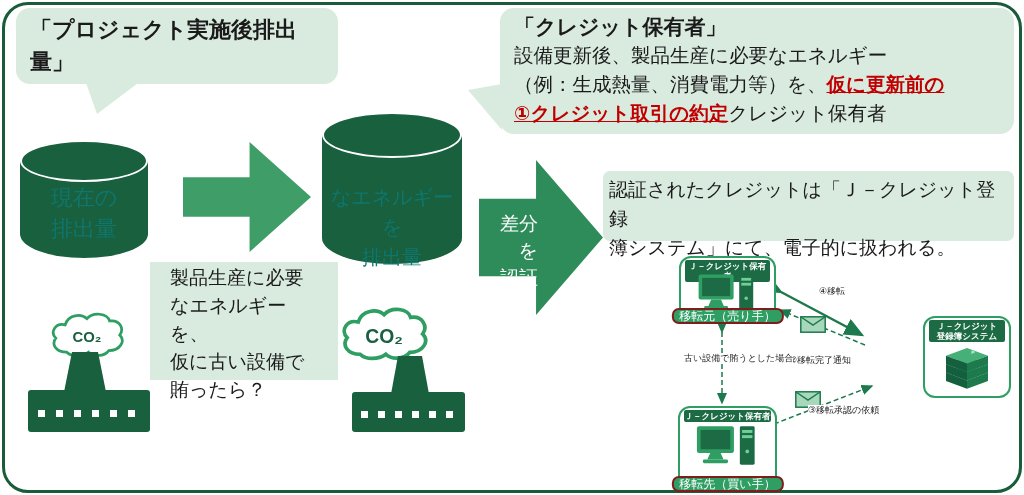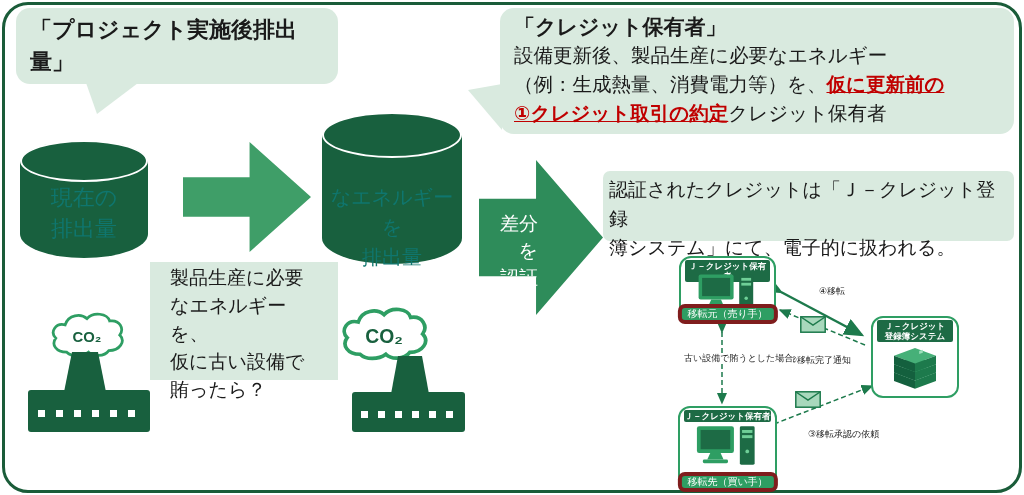--- a/index.html
+++ b/index.html
@@ -43,31 +43,31 @@
   #note-box{left:603px;top:171px;width:411px;height:70px;padding:4px 6px;font-size:19px;line-height:29px;white-space:pre-line;border-radius:7px;}
   
   #cloud-left{left:48px;top:310px;width:78px;height:50px;}
   #cloud-right{left:338px;top:304px;width:92px;height:60px;}
   #factory-left{left:28px;top:352px;width:122px;height:80px;}
   #factory-right{left:352px;top:356px;width:113px;height:76px;}
   
   .rbox{border:2px solid #2e9e63;border-radius:12px;background:#fff;box-sizing:border-box;}
   .rhead{position:absolute;top:2px;left:4px;right:4px;background:#1d6b45;color:#fff;font-weight:bold;
          font-size:8.5px;line-height:10px;text-align:center;border-radius:2px;padding:1px 0;white-space:pre-line;}
-  .rpill{position:absolute;bottom:-6px;left:50%;transform:translateX(-50%);background:#2e9e63;border:4px solid #7f1d1d;
-         color:#fff;font-size:10px;line-height:10px;padding:1px 6px;border-radius:7px;white-space:nowrap;}
+  .rpill{position:absolute;bottom:-6px;left:50%;transform:translateX(-50%);background:#2e9e63;border:2px solid #7f1d1d;
+         color:#fff;font-size:12px;line-height:10px;padding:1px 6px;border-radius:7px;white-space:nowrap;}
   #holder-top{left:679px;top:256px;width:97px;height:64px;}
   #holder-bottom{left:678px;top:406px;width:99px;height:82px;}
-  #system-box{left:871px;top:316px;width:88px;height:82px;}
+  #system-box{left:923px;top:316px;width:88px;height:82px;}
   .ricon{position:absolute;left:50%;transform:translateX(-50%);}
   .rlabel{position:absolute;font-size:9px;line-height:11px;color:#222;background:#fff;white-space:nowrap;z-index:5;}
   #lbl-transfer{left:806px;top:286px;margin-left:13px;}
   #lbl-completion{left:789px;top:355px;}
   #lbl-contract{left:684px;top:353px;}
-  #lbl-approval{left:808px;top:429px;}
+  #lbl-approval{left:808px;top:405px;}
   #reg-arrows{left:640px;top:248px;width:384px;height:246px;}
   .envelope{z-index:4;}
   #env-completion{left:800px;top:316px;}
   #env-approval{left:795px;top:391px;}
 </style>
 </head>
 <body>
 
 <div id="stage">
   <div id="frame" class="abs"></div>

